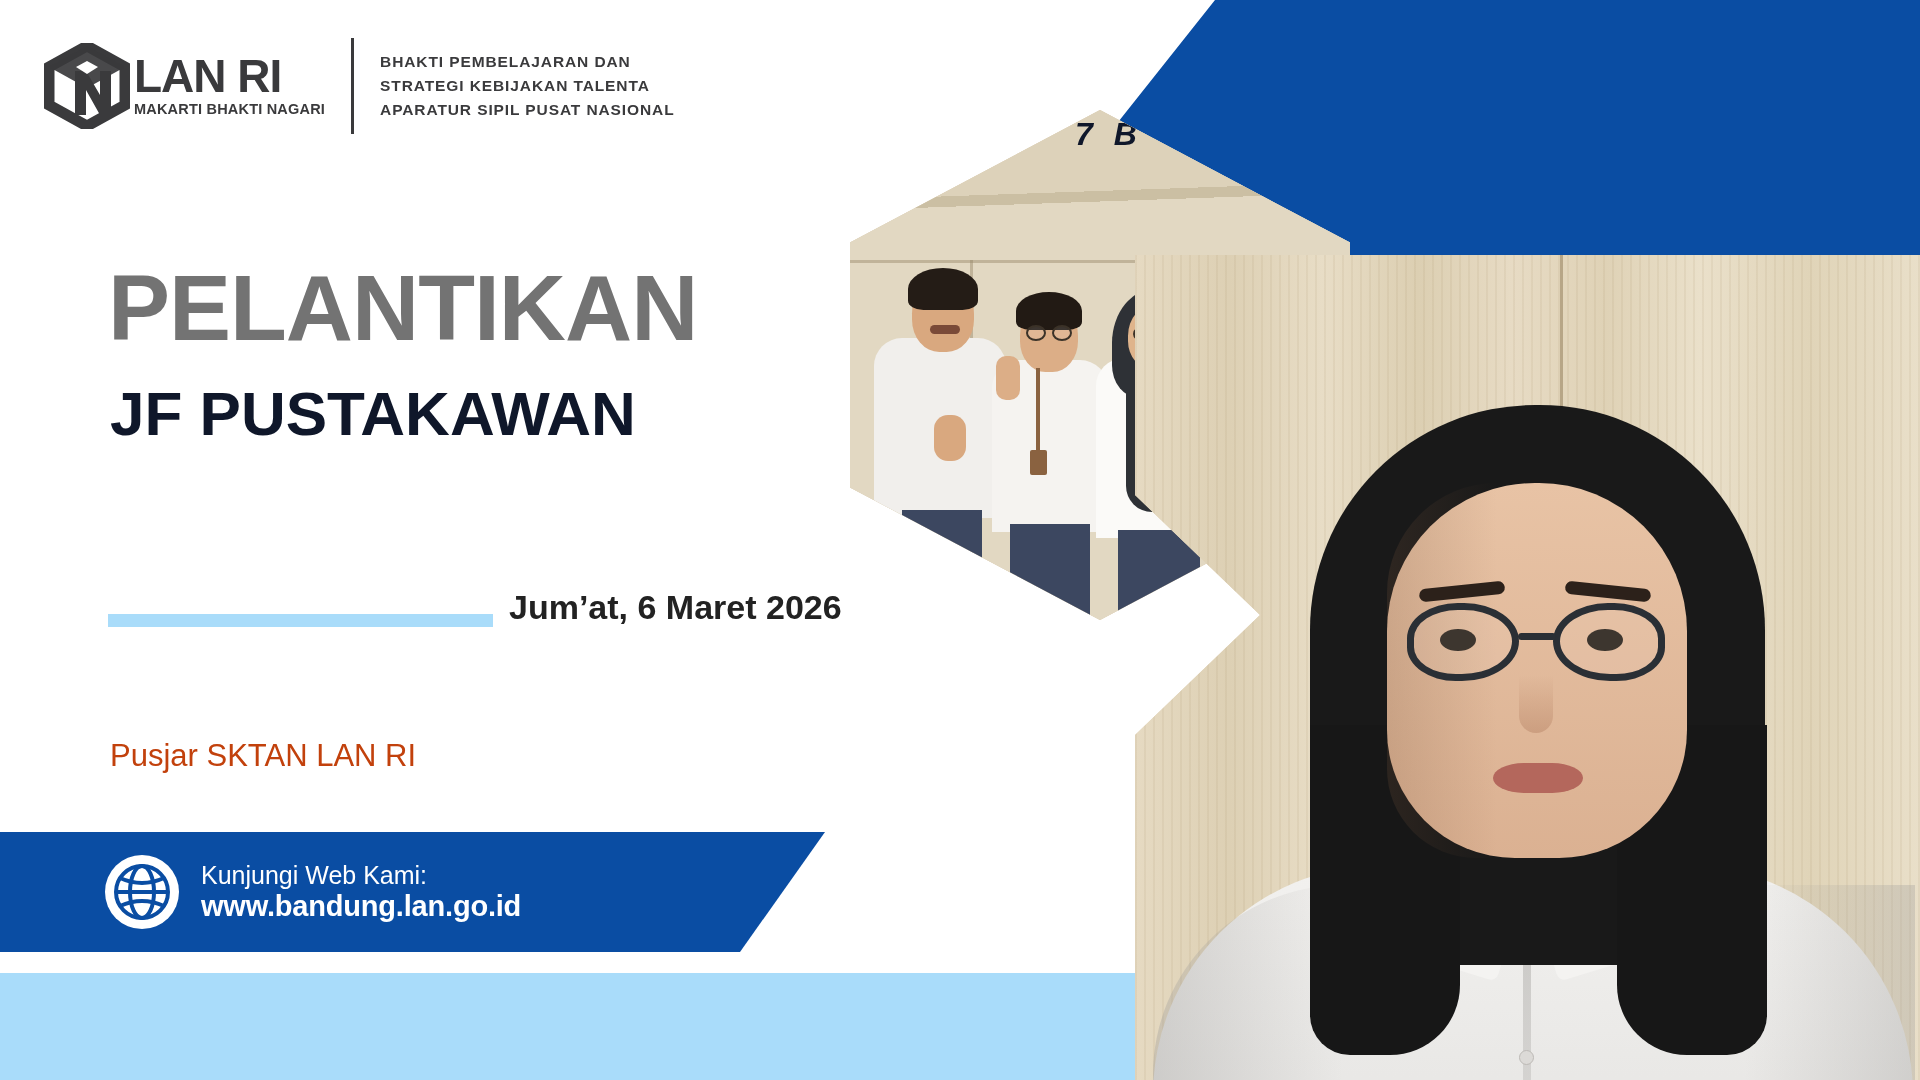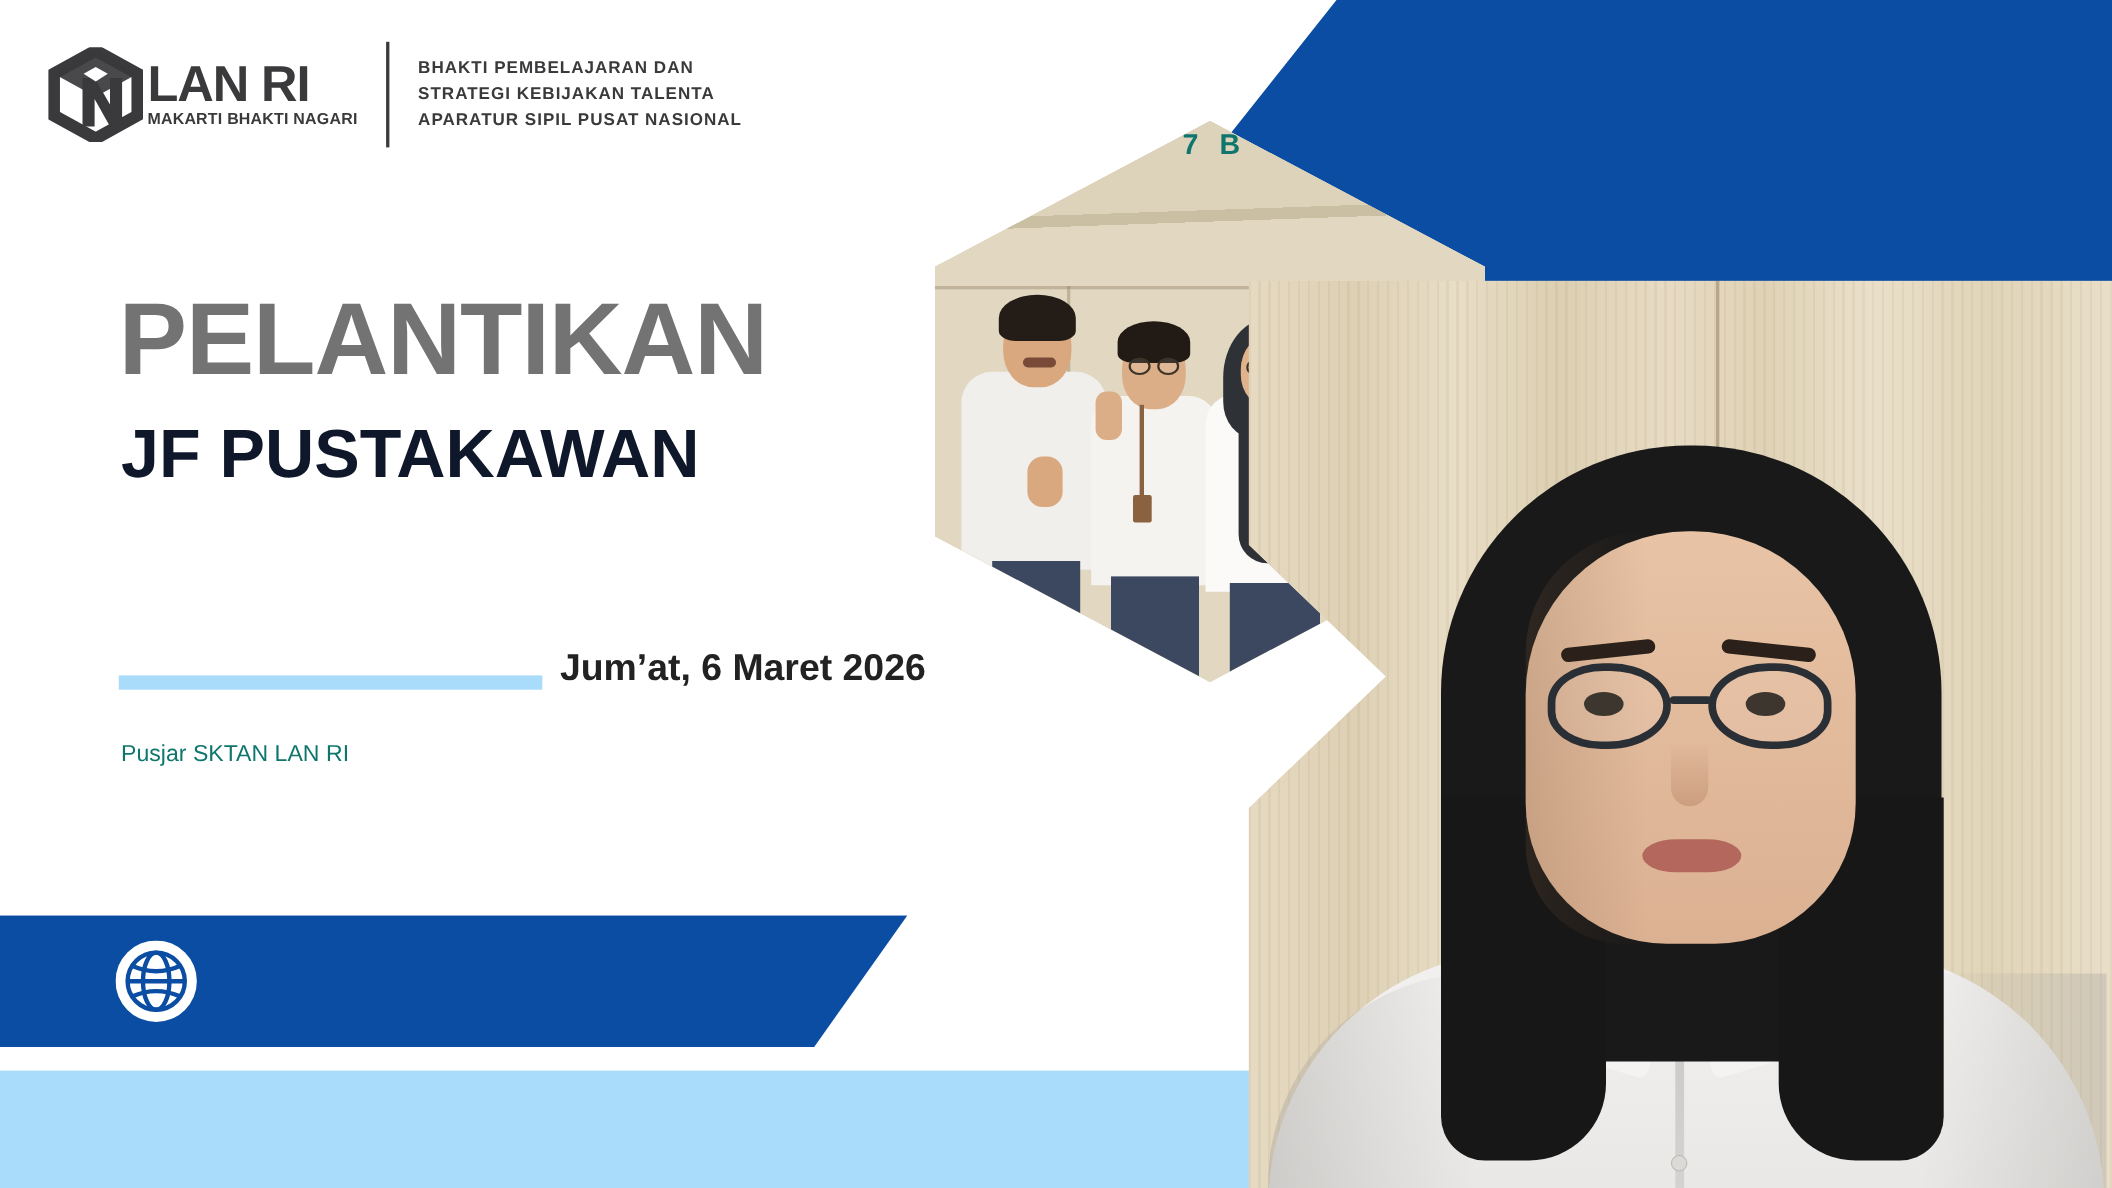--- a/index.html
+++ b/index.html
@@ -90,23 +90,23 @@
     margin-left:16px;
     font-size:34px;
     font-weight:bold;
     color:#222222;
     white-space:nowrap;
   }
 
   
   .org-line {
     position:absolute;
-    left:110px; top:674px;
-    font-size:21px;
-    color:#0f766e;
+    left:110px; top:738px;
+    font-size:31px;
+    color:#c2410c;
     white-space:nowrap;
   }
 
   
   .web-banner {
     position:absolute;
     left:0; top:832px;
     width:825px; height:120px;
     background:#0a4da3;
     clip-path:polygon(0 0, 825px 0, 740px 120px, 0 120px);
@@ -171,22 +171,23 @@
   }
   .group-photo .bg {
     position:absolute; inset:0;
     background:
       linear-gradient(178deg,#ddd2ba 0 17%, #cbbfa3 17% 19%, #e2d8c2 19% 100%),
       #ddd2ba;
   }
   .gp-panel-line { position:absolute; background:rgba(150,135,105,.45); }
   .gp-txt {
     position:absolute; left:225px; top:6px;
-    font-size:26px; font-weight:bold; color:#0f766e;
+    font-size:32px; font-weight:bold; color:#0f172a;
     letter-spacing:6px;
+    font-style:italic;
   }
   
   .person { position:absolute; }
   .p-head { position:absolute; border-radius:48% 48% 44% 44%; }
   .p-hair { position:absolute; border-radius:50% 50% 22% 22%; }
   .p-body { position:absolute; border-radius:28px 28px 0 0; }
   .p-hijab { position:absolute; border-radius:50% 50% 30% 30%; }
   .p-glass {
     position:absolute; border:2.5px solid #3b3228; border-radius:50%;
     background:rgba(255,255,255,.12);
@@ -353,20 +354,24 @@
   <span class="globe-icon">
     <svg class="globe-svg" width="74" height="74" viewBox="0 0 74 74" xmlns="http://www.w3.org/2000/svg">
       <circle cx="37" cy="37" r="37" fill="#ffffff"></circle>
       <circle cx="37" cy="37" r="26" fill="none" stroke="#0a4da3" stroke-width="4"></circle>
       <ellipse cx="37" cy="37" rx="12" ry="26" fill="none" stroke="#0a4da3" stroke-width="4"></ellipse>
       <line x1="11" y1="37" x2="63" y2="37" stroke="#0a4da3" stroke-width="4"></line>
       <path d="M15,23 Q37,33 59,23" fill="none" stroke="#0a4da3" stroke-width="4"></path>
       <path d="M15,51 Q37,41 59,51" fill="none" stroke="#0a4da3" stroke-width="4"></path>
     </svg>
   </span>
+  <div class="web-texts">
+    <div class="web-label">Kunjungi Web Kami:</div>
+    <div class="web-url">www.bandung.lan.go.id</div>
+  </div>
 </div>
 
 <div class="bottom-strip"></div>
 
 <div class="graphics">
 
   <div class="blue-hex"></div>
 
   <div class="group-photo">
     <div class="bg"></div>

